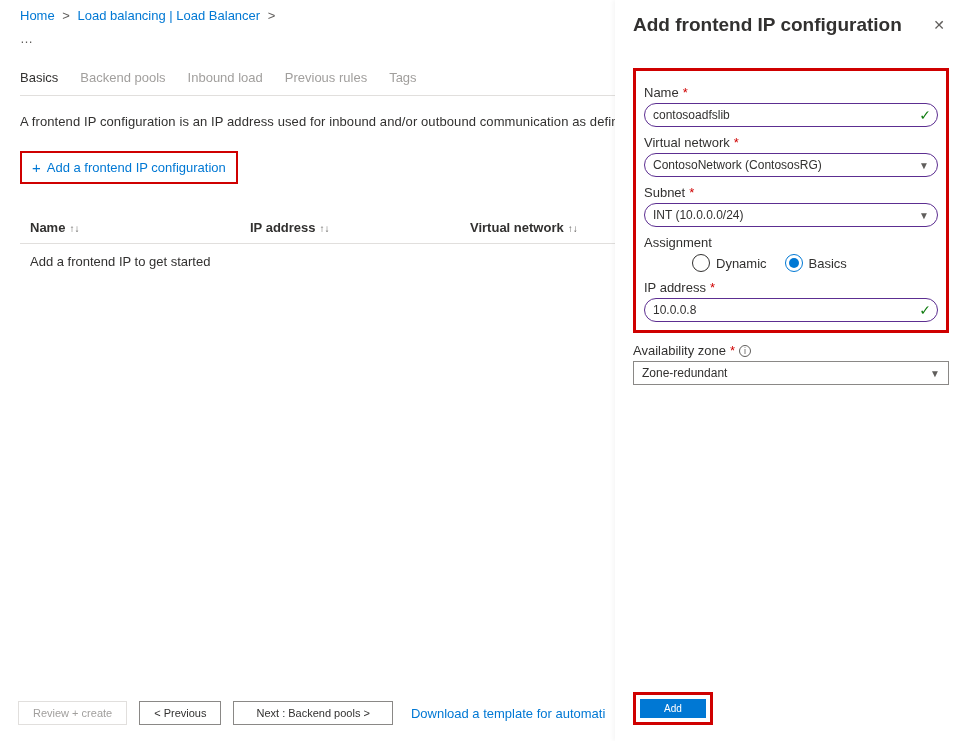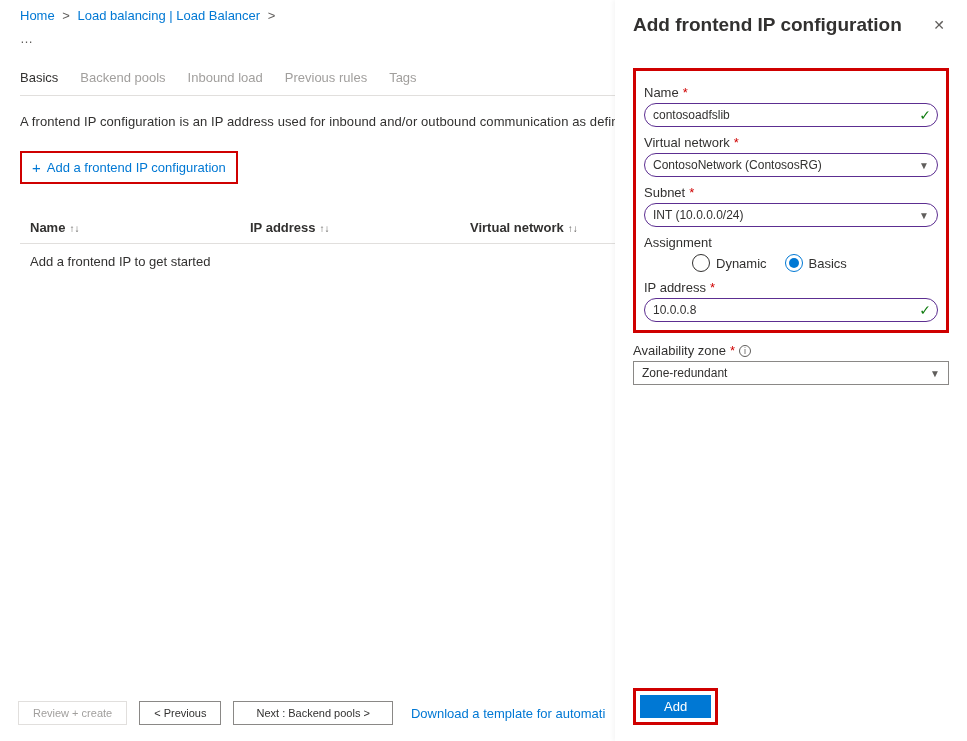--- a/index.html
+++ b/index.html
@@ -248,21 +248,21 @@
   }
   .add-primary-box {
     border: 3px solid #cf0000;
     padding: 4px;
     display: inline-block;
   }
   .add-primary {
     background:#0078d4;
     color:#fff;
     border:none;
-    font-size:13px;
+    font-size:10px;
     padding: 4px 24px;
     cursor:pointer;
     font-family:inherit;
   }
 </style>
 </head>
 <body>
 
 <div class="main">
   <div class="breadcrumb">

